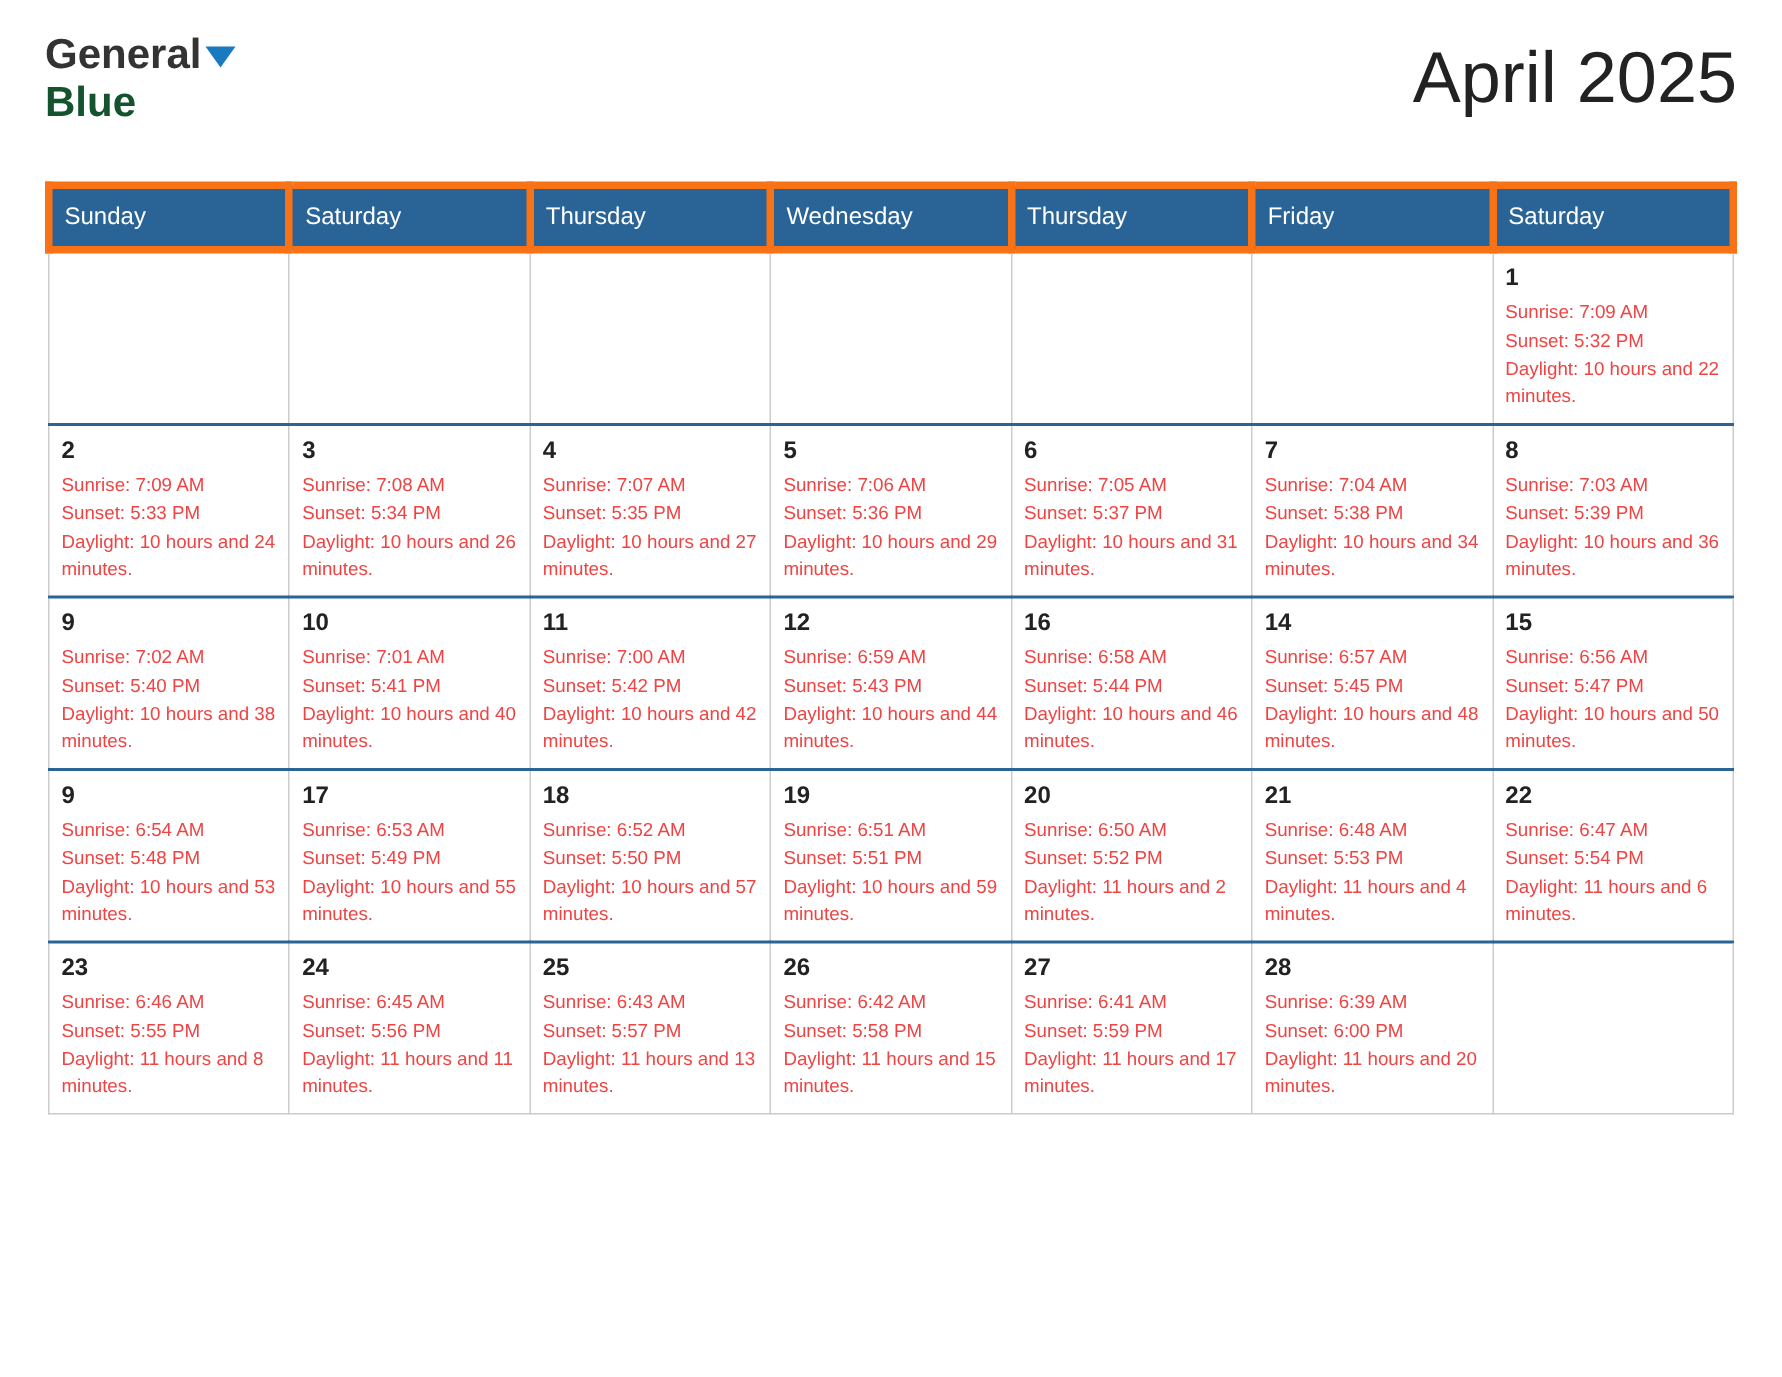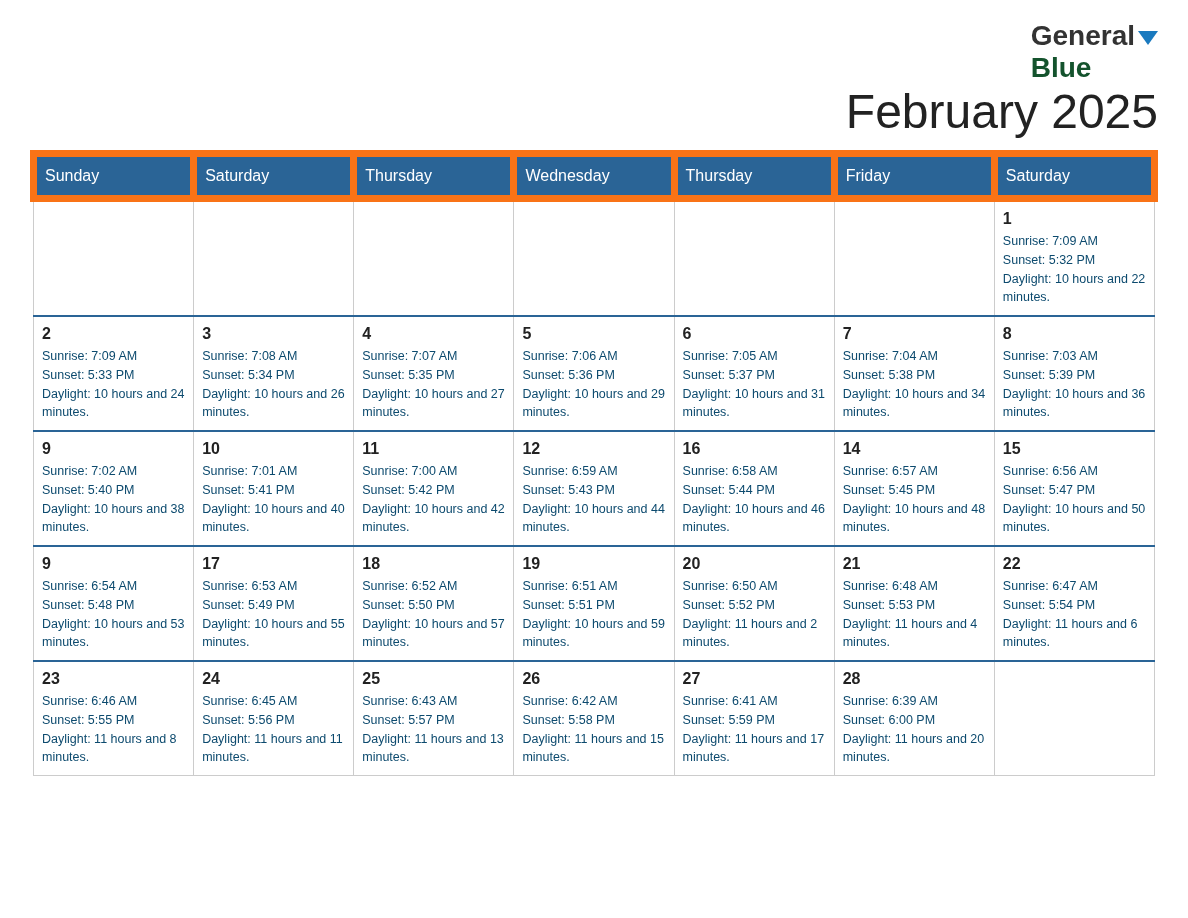--- a/index.html
+++ b/index.html
@@ -6,23 +6,22 @@
     body {
       font-family: Arial, sans-serif;
       background: #fff;
       width: 1188px;
       min-height: 918px;
       padding: 20px 30px;
     }
     .header {
       display: flex;
       justify-content: space-between;
-      align-items: flex-end;
-      margin-bottom: 11px;
-      flex-direction: column;
+      align-items: center;
+      margin-bottom: 37px;
     }
     .logo {
       display: flex;
       flex-direction: column;
       align-items: flex-start;
     }
     .logo-general {
       font-size: 28px;
       font-weight: bold;
       color: #333;
@@ -61,41 +60,41 @@
       border-collapse: collapse;
       border: 1px solid #ccc;
     }
     .calendar th {
       background-color: #2a6496;
       color: #fff;
       padding: 10px 8px;
       font-size: 16px;
       font-weight: normal;
       text-align: left;
-      border: 7px solid #f97316;
+      border: 5px solid #f97316;
     }
     .calendar td {
       vertical-align: top;
       padding: 8px;
       border: 1px solid #ccc;
       width: calc(100% / 7);
       min-height: 120px;
       font-size: 13px;
       color: #333;
     }
     .day-num {
       font-size: 16px;
       font-weight: bold;
       display: block;
       margin-bottom: 4px;
       color: #222;
     }
     .day-info {
       font-size: 12.5px;
-      color: #0c4a6e;
+      color: #ef4444;
       line-height: 1.5;
     }
     .empty-cell {
       background: #fff;
     }
     .row-divider {
       border-top: 2px solid #2a6496;
     }
     tr:first-child td { border-top: none; }
   </style>
@@ -104,21 +103,21 @@
 
 <div class="header">
   <div class="logo">
     <div class="logo-general">
       <span>General</span>
         <div class="logo-arrow"></div>
     </div>
     <div class="logo-blue">Blue</div>
   </div>
   <div class="title-section">
-    <div class="month-title">February 2025</div>
+    <div class="month-title">April 2025</div>
   </div>
 </div>
 
 <table class="calendar">
   <thead>
     <tr>
     <th>Sunday</th>
         <th>Saturday</th>
         <th>Thursday</th>
         <th>Wednesday</th>

